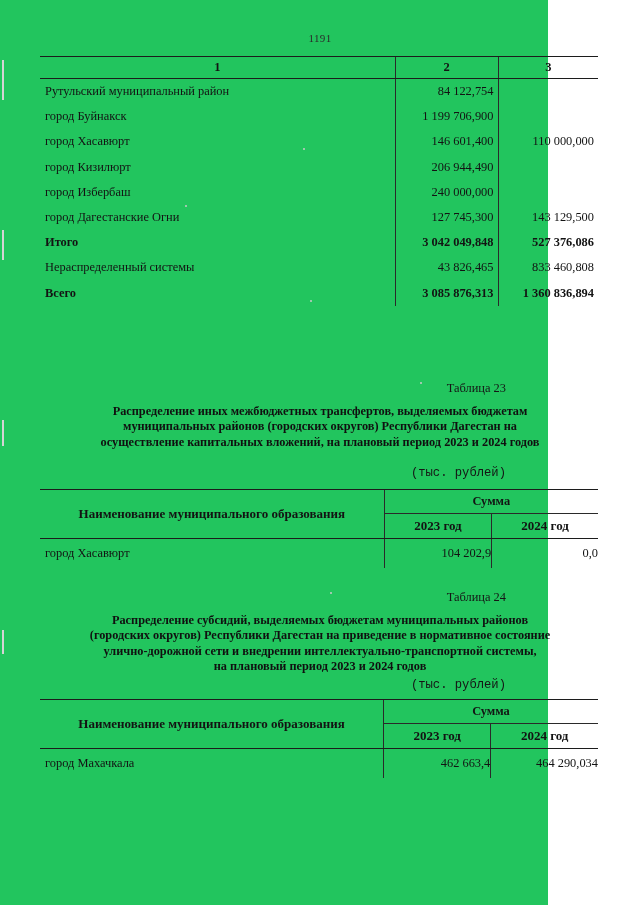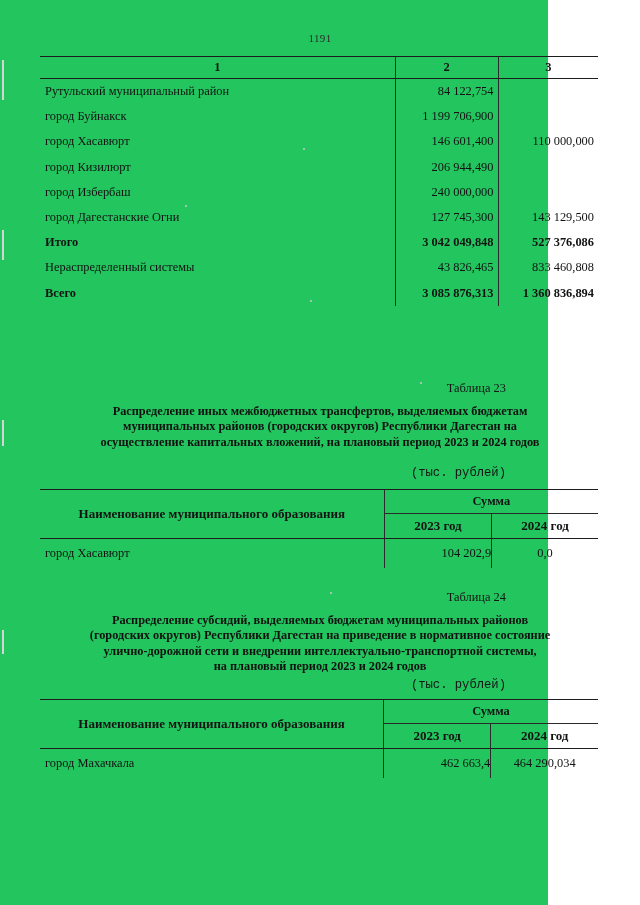--- a/index.html
+++ b/index.html
@@ -154,21 +154,21 @@
   .sum-table .cell-name {
     text-align: left;
     padding-left: 5px;
     white-space: nowrap;
   }
   .sum-table .cell-num {
     text-align: right;
     white-space: nowrap;
   }
   .sum-table .cell-num.c1 { border-left: 1.1px solid #2a2a2a; }
-  .sum-table .cell-num.c2 { border-left: 1.1px solid #2a2a2a; text-align: center; }
+  .sum-table .cell-num.c2 { border-left: 1.1px solid #2a2a2a; }
 
   
   .speck {
     position: absolute;
     background: #c9c9c9;
     border-radius: 50%;
     pointer-events: none;
   }
   .edge-mark {
     position: absolute;

